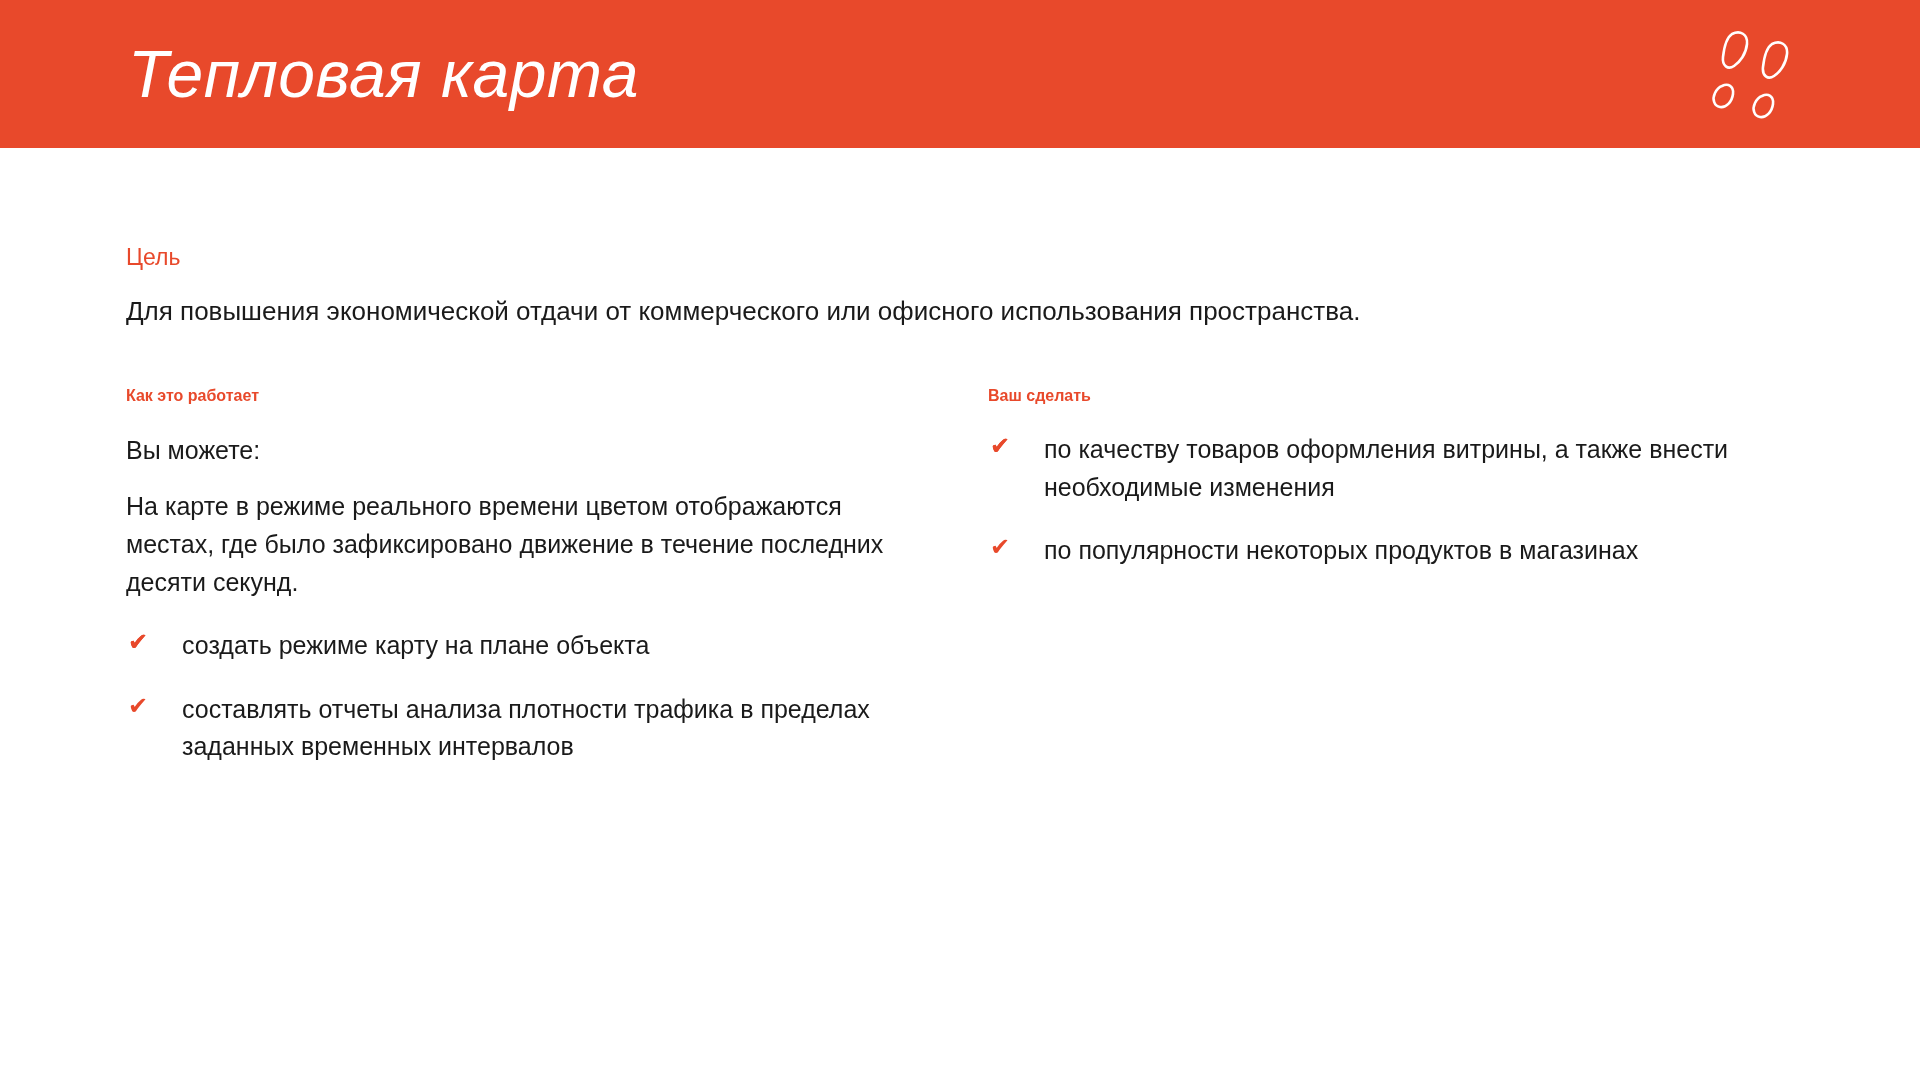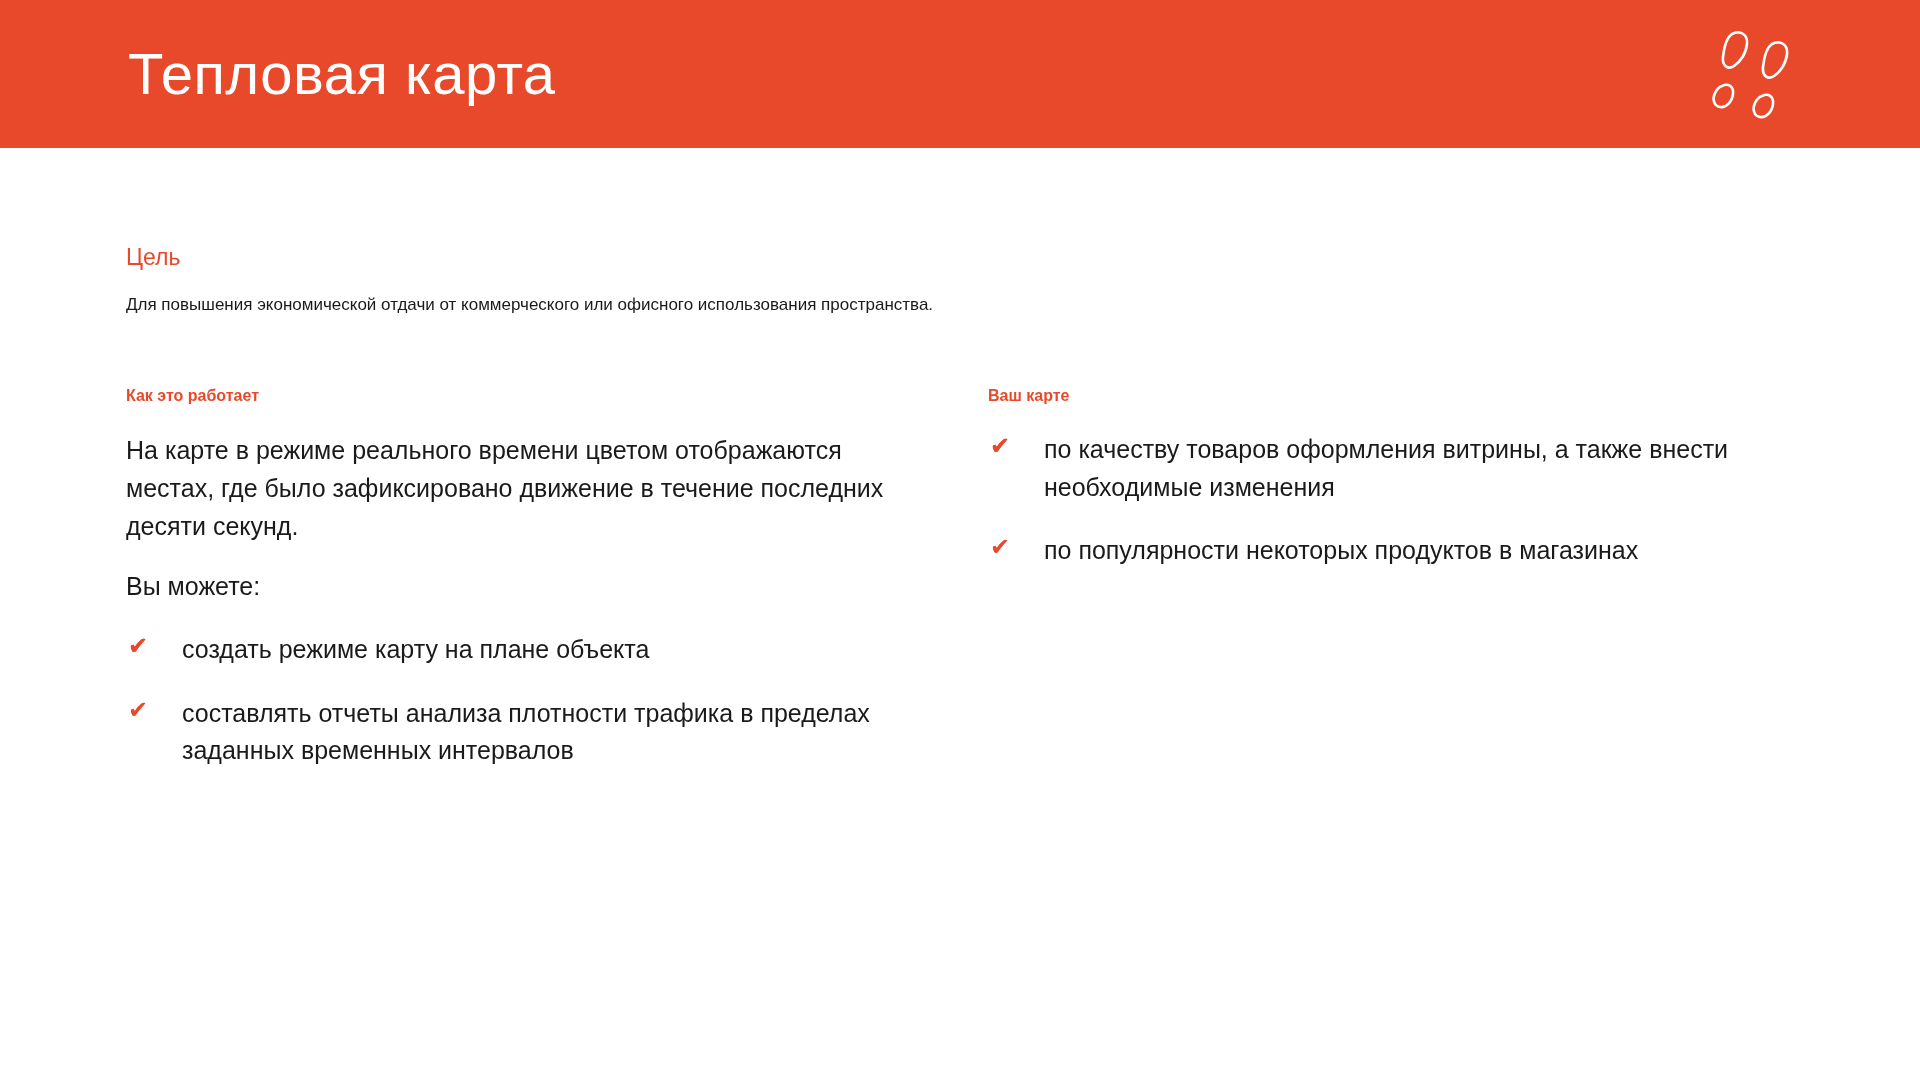--- a/index.html
+++ b/index.html
@@ -30,25 +30,26 @@
     top: 0;
     width: 1920px;
     height: 148px;
     background: #E8492B;
     display: flex;
     align-items: center;
   }
   .header-title {
     margin-left: 128px;
     color: #ffffff;
-    font-size: 58px;
+    font-size: 66px;
     font-weight: 400;
     letter-spacing: 0.5px;
     line-height: 1;
     white-space: nowrap;
+    font-style: italic;
   }
   .header-icon {
     position: absolute;
     right: 118px;
     top: 26px;
     width: 92px;
     height: 96px;
   }
 
   
@@ -68,21 +69,21 @@
   }
   .goal-label {
     color: #E8492B;
     font-size: 23px;
     font-weight: 400;
     margin: 0 0 22px 0;
     line-height: 1.2;
   }
   .goal-text {
     color: #1a1a1a;
-    font-size: 17px;
+    font-size: 26px;
     font-weight: 400;
     margin: 0;
     line-height: 1.35;
   }
 
   .columns {
     position: absolute;
     left: 126px;
     top: 238px;
     width: 1680px;
@@ -184,39 +185,39 @@
 
     <div class="goal-block">
       <p class="goal-label">Цель</p>
       <p class="goal-text">Для повышения экономической отдачи от коммерческого или офисного использования пространства.</p>
     </div>
 
     <div class="columns">
 
       <div class="col col-left">
         <p class="col-title">Как это работает</p>
+        <p class="para tight">Вы можете:</p>
         <p class="para">На карте в режиме реального времени цветом отображаются местах, где было зафиксировано движение в течение последних десяти секунд.</p>
-        <p class="para tight">Вы можете:</p>
         <ul class="check-list">
           <li>
             <span class="check-mark">✔</span>
           </li>
           <li>
             <span class="check-mark">✔</span>
             <span>создать режиме карту на плане объекта</span>
           </li>
           <li>
             <span class="check-mark">✔</span>
             <span>составлять отчеты анализа плотности трафика в пределах заданных временных интервалов</span>
           </li>
         </ul>
       </div>
 
       <div class="col col-right">
-        <p class="col-title">Ваш карте</p>
+        <p class="col-title">Ваш сделать</p>
         <ul class="check-list">
           <li>
             <span class="check-mark">✔</span>
           </li>
           <li>
             <span class="check-mark">✔</span>
             <span>по качеству товаров оформления витрины, а также внести необходимые изменения</span>
           </li>
           <li>
             <span class="check-mark">✔</span>

